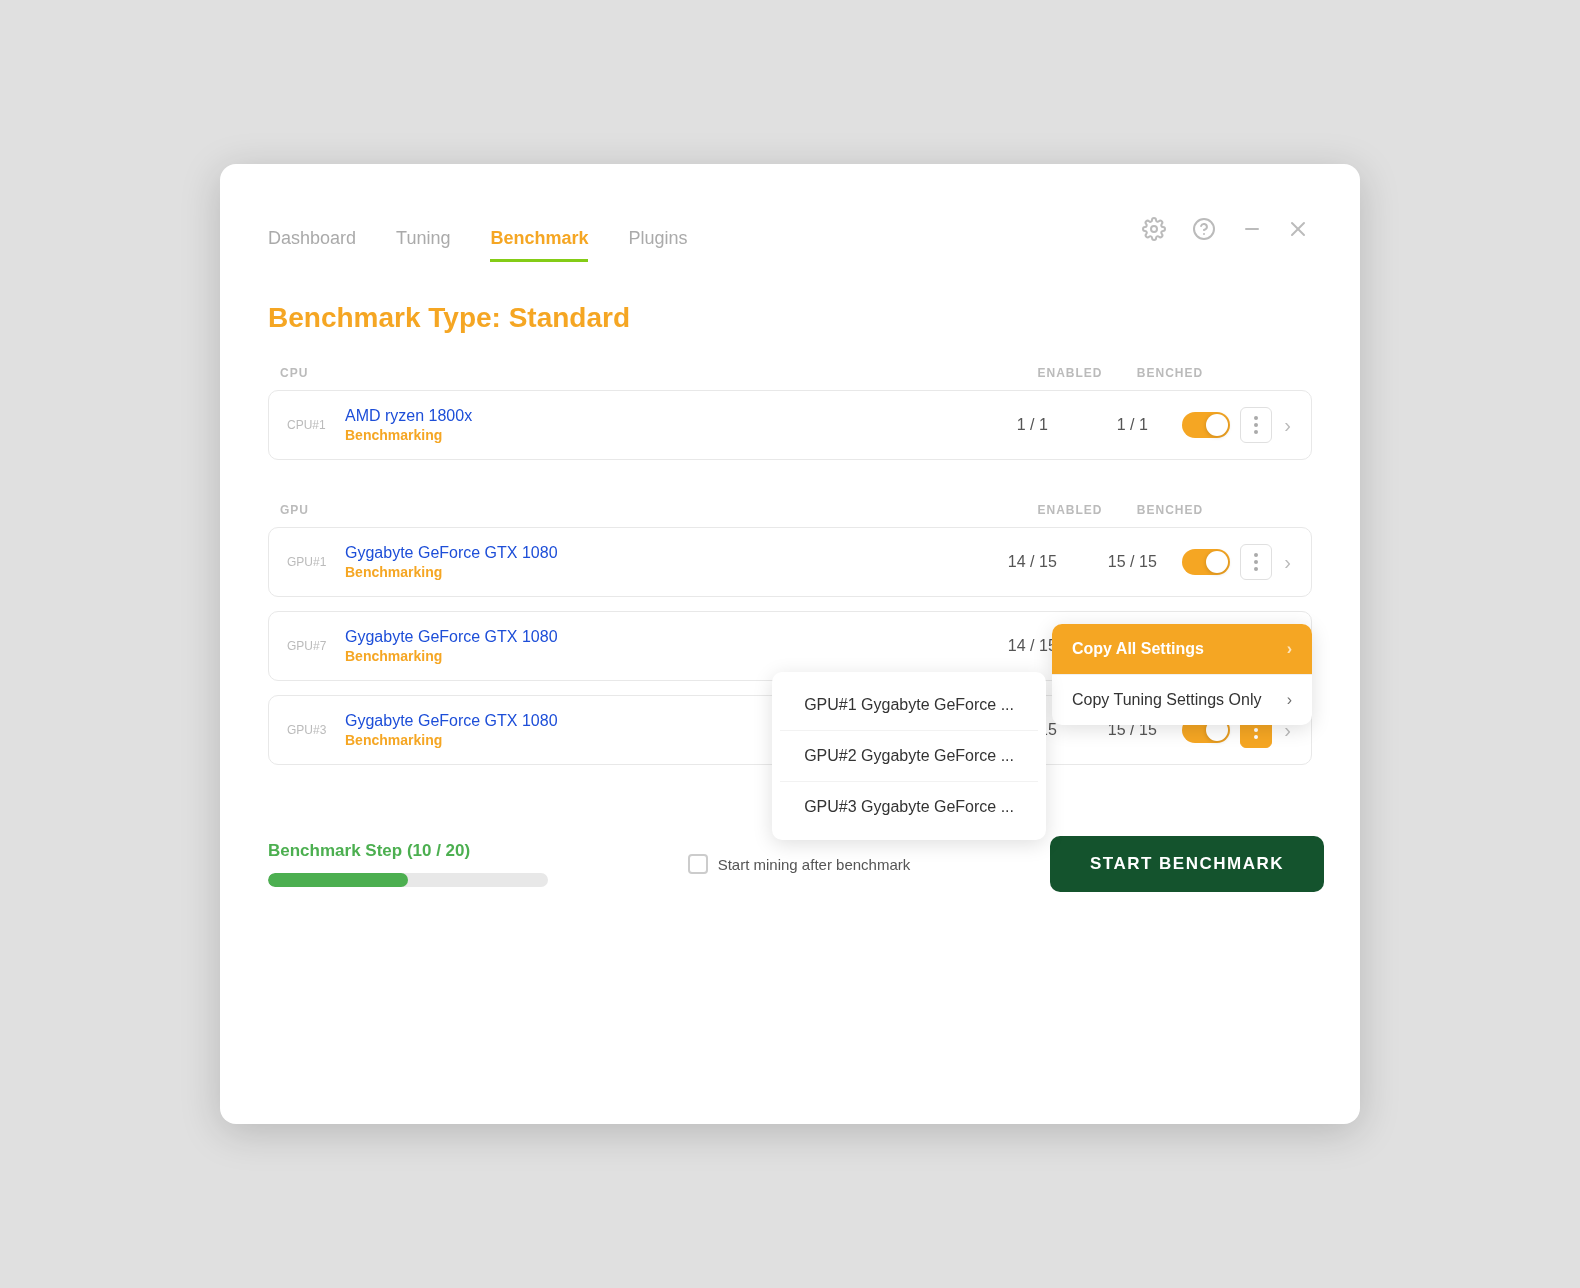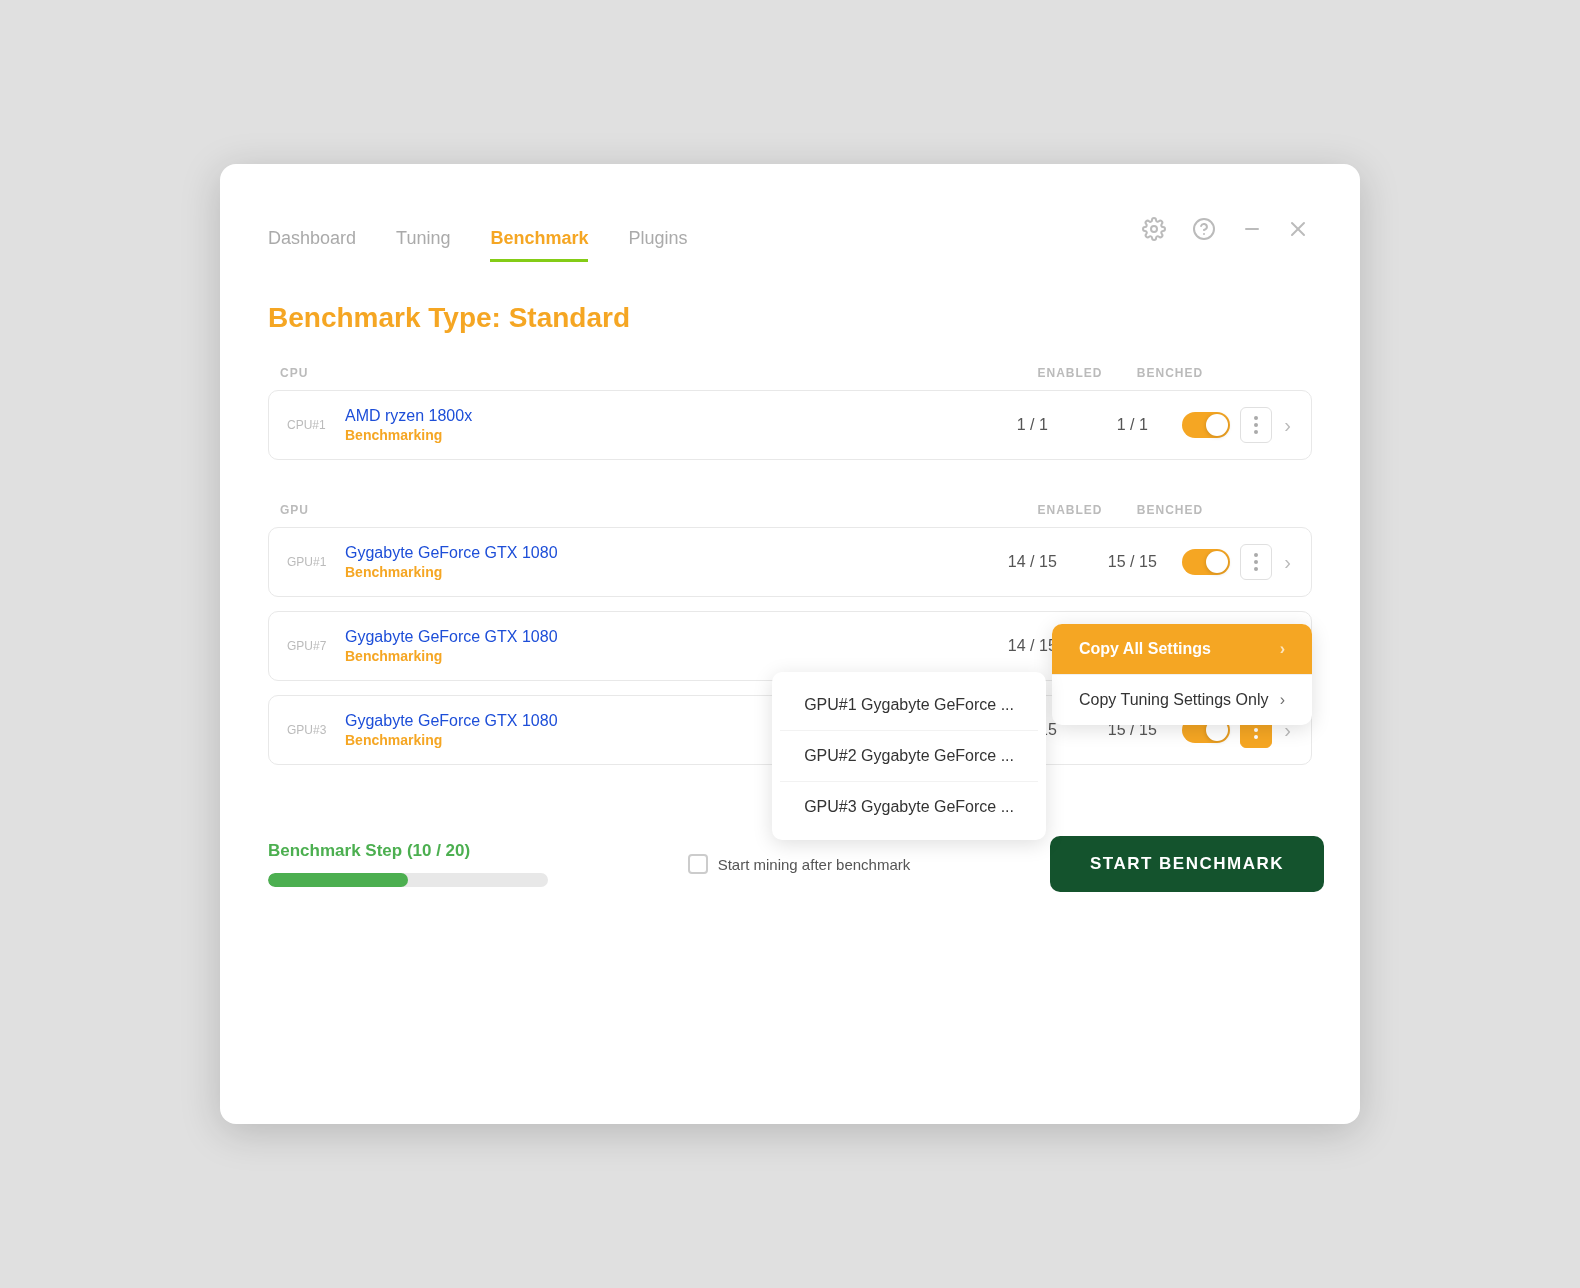--- a/index.html
+++ b/index.html
@@ -246,21 +246,21 @@
       box-shadow: 0 4px 20px rgba(0,0,0,0.13);
       min-width: 260px;
       overflow: hidden;
       margin-left: 6px;
       align-self: flex-start;
     }
     .context-menu-item {
       display: flex;
       align-items: flex-start;
       justify-content: space-between;
-      padding: 16px 27px;
+      padding: 16px 20px;
       font-size: 16px;
       cursor: pointer;
     }
     .context-menu-item.highlight {
       background: #f5a623;
       color: #fff;
       font-weight: 600;
     }
     .context-menu-item.normal {
       color: #333;

